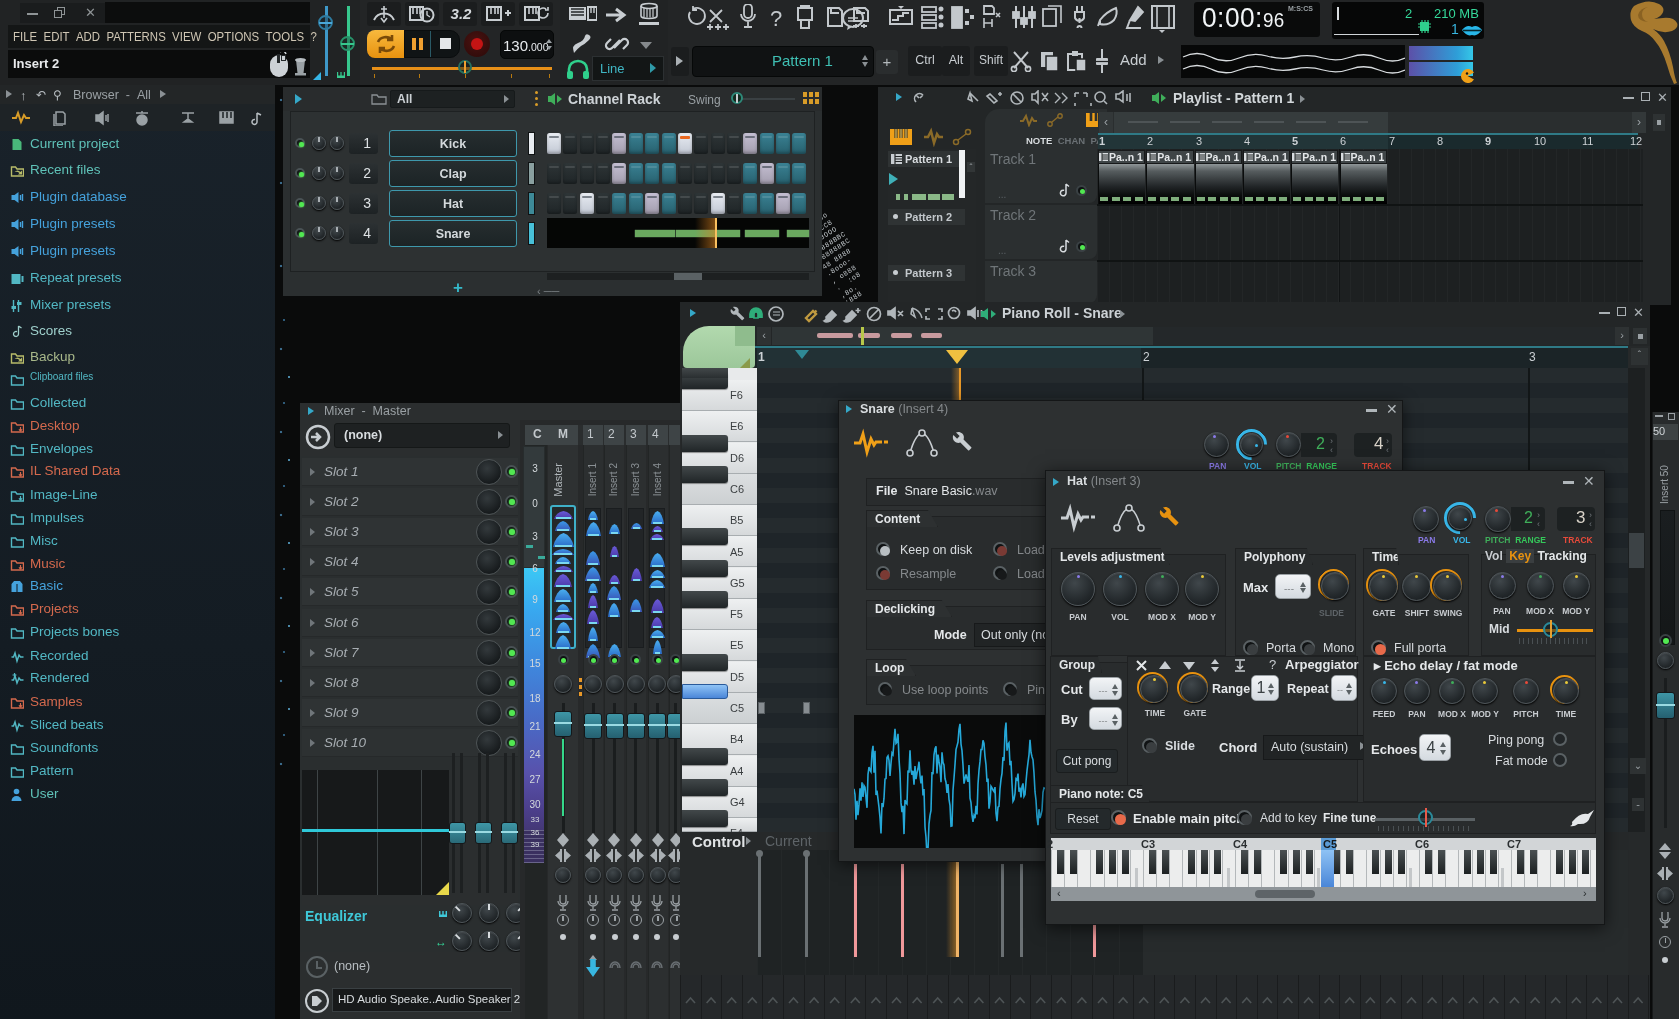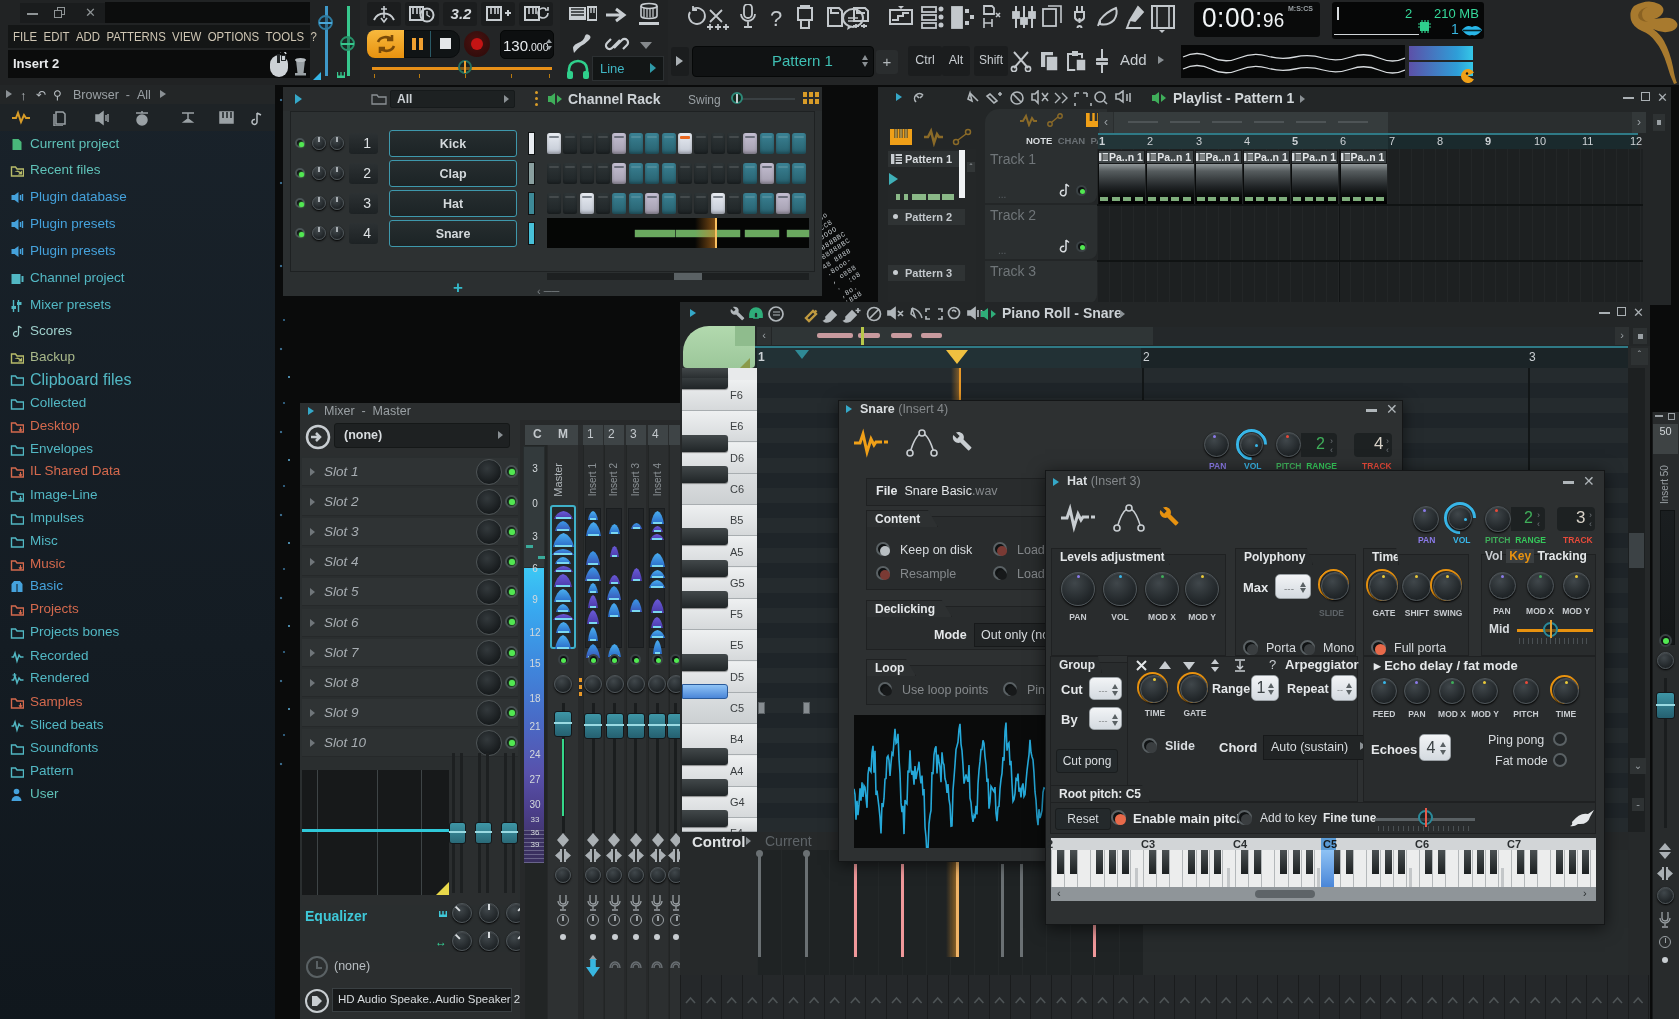--- a/index.html
+++ b/index.html
@@ -328,40 +328,40 @@
     <div class="abs" style="left:30px;top:131px;color:#45a2dc;font-size:13.5px">Plugin presets</div>
     <svg class="abs" style="left:10px;top:160px" width="14" height="14" viewBox="0 0 13 14">
         <path d="M1 4 h3 l4 -3 v11 l-4 -3 h-3 z" fill="#45a2dc"></path>
         <path d="M10 4 v5 M12 3 v7" stroke="#45a2dc" stroke-width="1.4"></path>
       </svg>
     <div class="abs" style="left:30px;top:158px;color:#45a2dc;font-size:13.5px">Plugin presets</div>
     <svg class="abs" style="left:10px;top:187px" width="14" height="14" viewBox="0 0 13 14">
         <rect x="1" y="2" width="9" height="10" fill="#52b8c4"></rect>
         <path d="M12 4 v6" stroke="#52b8c4" stroke-width="2"></path>
       </svg>
-    <div class="abs" style="left:30px;top:185px;color:#52b8c4;font-size:13.5px">Channel project</div>
+    <div class="abs" style="left:30px;top:185px;color:#52b8c4;font-size:13.5px">Repeat presets</div>
     <svg class="abs" style="left:10px;top:214px" width="14" height="14" viewBox="0 0 13 14">
         <path d="M3 1 v12 M8 1 v12" stroke="#52b8c4" stroke-width="1.4"></path>
         <rect x="1" y="7" width="4.5" height="3" fill="#52b8c4"></rect>
         <rect x="6.5" y="3" width="4.5" height="3" fill="#52b8c4"></rect>
       </svg>
     <div class="abs" style="left:30px;top:212px;color:#52b8c4;font-size:13.5px">Mixer presets</div>
     <svg class="abs" style="left:10px;top:240px" width="14" height="14" viewBox="0 0 13 14">
         <path d="M8 1 v8 a2.5 2.5 0 1 1 -1.5 -2.3 M8 1 l3 2" stroke="#9fd0cc" stroke-width="1.3" fill="none"></path>
       </svg>
     <div class="abs" style="left:30px;top:238px;color:#9fd0cc;font-size:13.5px">Scores</div>
     <svg class="abs" style="left:10px;top:266px" width="14" height="14" viewBox="0 0 13 14">
         <path d="M1 3 h4 l1.5 2 h6.5 v7 h-12 z" fill="none" stroke="#b8bc6a" stroke-width="1.4"></path>
         <path d="M4 8 q3 -3 6 0 l1.5 -1.5 v4 h-4 l1.5 -1.5 q-2.5 -2 -5 -1z" fill="#b8bc6a"></path>
       </svg>
     <div class="abs" style="left:30px;top:264px;color:#a8b88a;font-size:13.5px">Backup</div>
     <svg class="abs" style="left:10px;top:288px" width="14" height="14" viewBox="0 0 13 14">
         <path d="M1 3 h4 l1.5 2 h6.5 v7 h-12 z" fill="none" stroke="#52b8c4" stroke-width="1.4"></path>
       </svg>
-    <div class="abs" style="left:30px;top:286px;color:#52b8c4;font-size:16px">Clipboard files</div>
+    <div class="abs" style="left:30px;top:286px;color:#52b8c4;font-size:10px">Clipboard files</div>
     <svg class="abs" style="left:10px;top:312px" width="14" height="14" viewBox="0 0 13 14">
         <path d="M1 3 h4 l1.5 2 h6.5 v7 h-12 z" fill="none" stroke="#52b8c4" stroke-width="1.4"></path>
       </svg>
     <div class="abs" style="left:30px;top:310px;color:#52b8c4;font-size:13.5px">Collected</div>
     <svg class="abs" style="left:10px;top:335px" width="14" height="14" viewBox="0 0 13 14">
         <path d="M1 3 h4 l1.5 2 h6.5 v7 h-12 z" fill="none" stroke="#d4694d" stroke-width="1.4"></path>
         <path d="M10 7 v4 m-1.6-1.6 l1.6 1.6 1.6-1.6" stroke="#d4694d" stroke-width="1.2" fill="none"></path>
       </svg>
     <div class="abs" style="left:30px;top:333px;color:#d4694d;font-size:13.5px">Desktop</div>
     <svg class="abs" style="left:10px;top:358px" width="14" height="14" viewBox="0 0 13 14">
@@ -1595,21 +1595,21 @@
     <div class="abs" style="left:326px;top:272px;color:#e4e7e9;font-size:13px;font-weight:bold">Echoes</div>
     <div class="abs" style="left:374px;top:264px;width:32px;height:27px;background:linear-gradient(#f2f4f6,#d4dae0);border-radius:5px;border:1px solid #9aa0a4"></div>
     <div class="abs" style="left:378px;top:267px;width:16px;height:21px;color:#3a4043;font-size:16px;text-align:center;line-height:21px">4</div>
     <div class="abs" style="left:395px;top:269px;width:0;height:0;border:3.5px solid transparent;border-bottom:5px solid #5a6164"></div>
     <div class="abs" style="left:395px;top:280px;width:0;height:0;border:3.5px solid transparent;border-top:5px solid #5a6164"></div>
     <div class="abs" style="left:443px;top:263px;color:#d8dcdf;font-size:12.5px">Ping pong</div>
     <div class="abs" style="left:508px;top:262px;width:14px;height:14px;border-radius:50%;border:2px solid #5a6164;background:#222628"></div>
     <div class="abs" style="left:450px;top:284px;color:#d8dcdf;font-size:12.5px">Fat mode</div>
     <div class="abs" style="left:508px;top:283px;width:14px;height:14px;border-radius:50%;border:2px solid #5a6164;background:#222628"></div>
     <div class="abs" style="left:5px;top:332px;width:546px;height:32px;background:#292c2d;border:1px solid #1f2122"></div>
-    <div class="abs" style="left:5px;top:315px;width:100px;height:17px;background:#292c2d;border:1px solid #1f2122;border-bottom:none;color:#e4e7e9;font-size:12px;font-weight:bold;padding:1px 0 0 8px;clip-path:polygon(0 0,92% 0,100% 100%,0 100%)">Root pitch: C5</div>
+    <div class="abs" style="left:5px;top:315px;width:100px;height:17px;background:#292c2d;border:1px solid #1f2122;border-bottom:none;color:#e4e7e9;font-size:12px;font-weight:bold;padding:1px 0 0 8px;clip-path:polygon(0 0,92% 0,100% 100%,0 100%)">Piano note: C5</div>
     <div class="abs" style="left:10px;top:338px;width:56px;height:22px;background:#24292b;border:1px solid #1a1d1e;border-radius:3px;color:#d8dcdf;font-size:12px;text-align:center;line-height:21px">Reset</div>
     <div class="abs" style="left:66px;top:340px;width:15px;height:15px;border-radius:50%;border:2px solid #5a6164;background:#101314"></div>
     <div class="abs" style="left:70px;top:344px;width:11px;height:11px;border-radius:50%;background:#e86a4a"></div>
     <div class="abs" style="left:88px;top:341px;color:#e4e7e9;font-size:13px;font-weight:normal;white-space:nowrap"><b>Enable main pitch</b></div>
     <div class="abs" style="left:192px;top:340px;width:15px;height:15px;border-radius:50%;border:2px solid #5a6164;background:#101314"></div>
     <div class="abs" style="left:196px;top:344px;width:11px;height:11px;border-radius:50%;background:#3a3e40"></div>
     <div class="abs" style="left:215px;top:341px;color:#d8dcdf;font-size:12px;font-weight:normal;white-space:nowrap">Add to key</div>
     <div class="abs" style="left:278px;top:341px;color:#e4e7e9;font-size:12px;font-weight:bold">Fine tune</div>
     <div class="abs" style="left:330px;top:348px;width:100px;height:2.5px;background:#5a6164"></div>
     <div class="abs" style="left:373px;top:340px;width:15px;height:15px;border:2px solid #2a8a9a;border-radius:50%;background:rgba(10,30,35,.5)"></div>
@@ -1707,21 +1707,21 @@
     <div class="abs" style="left:456px;top:398px;width:3px;height:19px;background:#c4c7c9"></div>
     <div class="abs" style="left:6px;top:417px;width:545px;height:14px;background:#8f9599"></div>
     <div class="abs" style="left:210px;top:420px;width:60px;height:8px;background:#5e6468;border-radius:4px"></div>
     <div class="abs" style="left:12px;top:417px;color:#2a2e30;font-size:11px">‹</div>
     <div class="abs" style="left:538px;top:417px;color:#2a2e30;font-size:11px">›</div>
   </div>
   <div id="insert50" class="abs" style="left:1652px;top:412px;width:27px;height:607px">
     <div class="abs" style="left:0;top:0;width:27px;height:607px;background:#282b2c;border-left:1px solid #17191a"></div>
     <div class="abs" style="left:3px;top:3px;width:8px;height:2px;background:#9aa0a4"></div>
     <div class="abs" style="left:16px;top:1px;width:7px;height:7px;border:1px solid #9aa0a4"></div>
-    <div class="abs" style="left:1px;top:12px;width:25px;height:30px;background:#3e4344;color:#d0d5d8;font-size:11px;text-align:center;line-height:15px">50</div>
+    <div class="abs" style="left:1px;top:12px;width:25px;height:16px;background:#3e4344;color:#d0d5d8;font-size:11px;line-height:15px">50</div>
     <div class="abs" style="left:7px;top:30px;color:#9aa0a4;font-size:10px;writing-mode:vertical-rl;transform:rotate(180deg);height:62px;white-space:nowrap">Insert 50</div>
     <div class="abs" style="left:8px;top:98px;width:15px;height:135px;background:linear-gradient(180deg,#1a1e20,#141718);border:1px solid #101314"></div>
     <div class="abs" style="left:7px;top:222px;width:13px;height:13px;border-radius:50%;border:2px solid #3a4144;background:#0f1213"></div>
     <div class="abs" style="left:11px;top:226px;width:6px;height:6px;border-radius:50%;background:#52e852"></div>
     <div class="knob" style="left:5px;top:240px;width:17px;height:17px"></div>
     <div class="abs" style="left:12px;top:266px;width:3px;height:150px;background:#1a1d1e"></div>
     <div class="abs" style="left:4px;top:280px;width:19px;height:27px;background:linear-gradient(#3e96a6,#256070);border-radius:3px;border:1px solid #14181a"></div>
     <div class="abs" style="left:4px;top:292px;width:19px;height:2px;background:#9adae2"></div>
     <div class="abs" style="left:7px;top:425px;width:0;height:0;border:6px solid transparent;border-bottom:7px solid #aab0b4"></div>
     <div class="abs" style="left:7px;top:440px;width:0;height:0;border:6px solid transparent;border-top:7px solid #aab0b4"></div>

